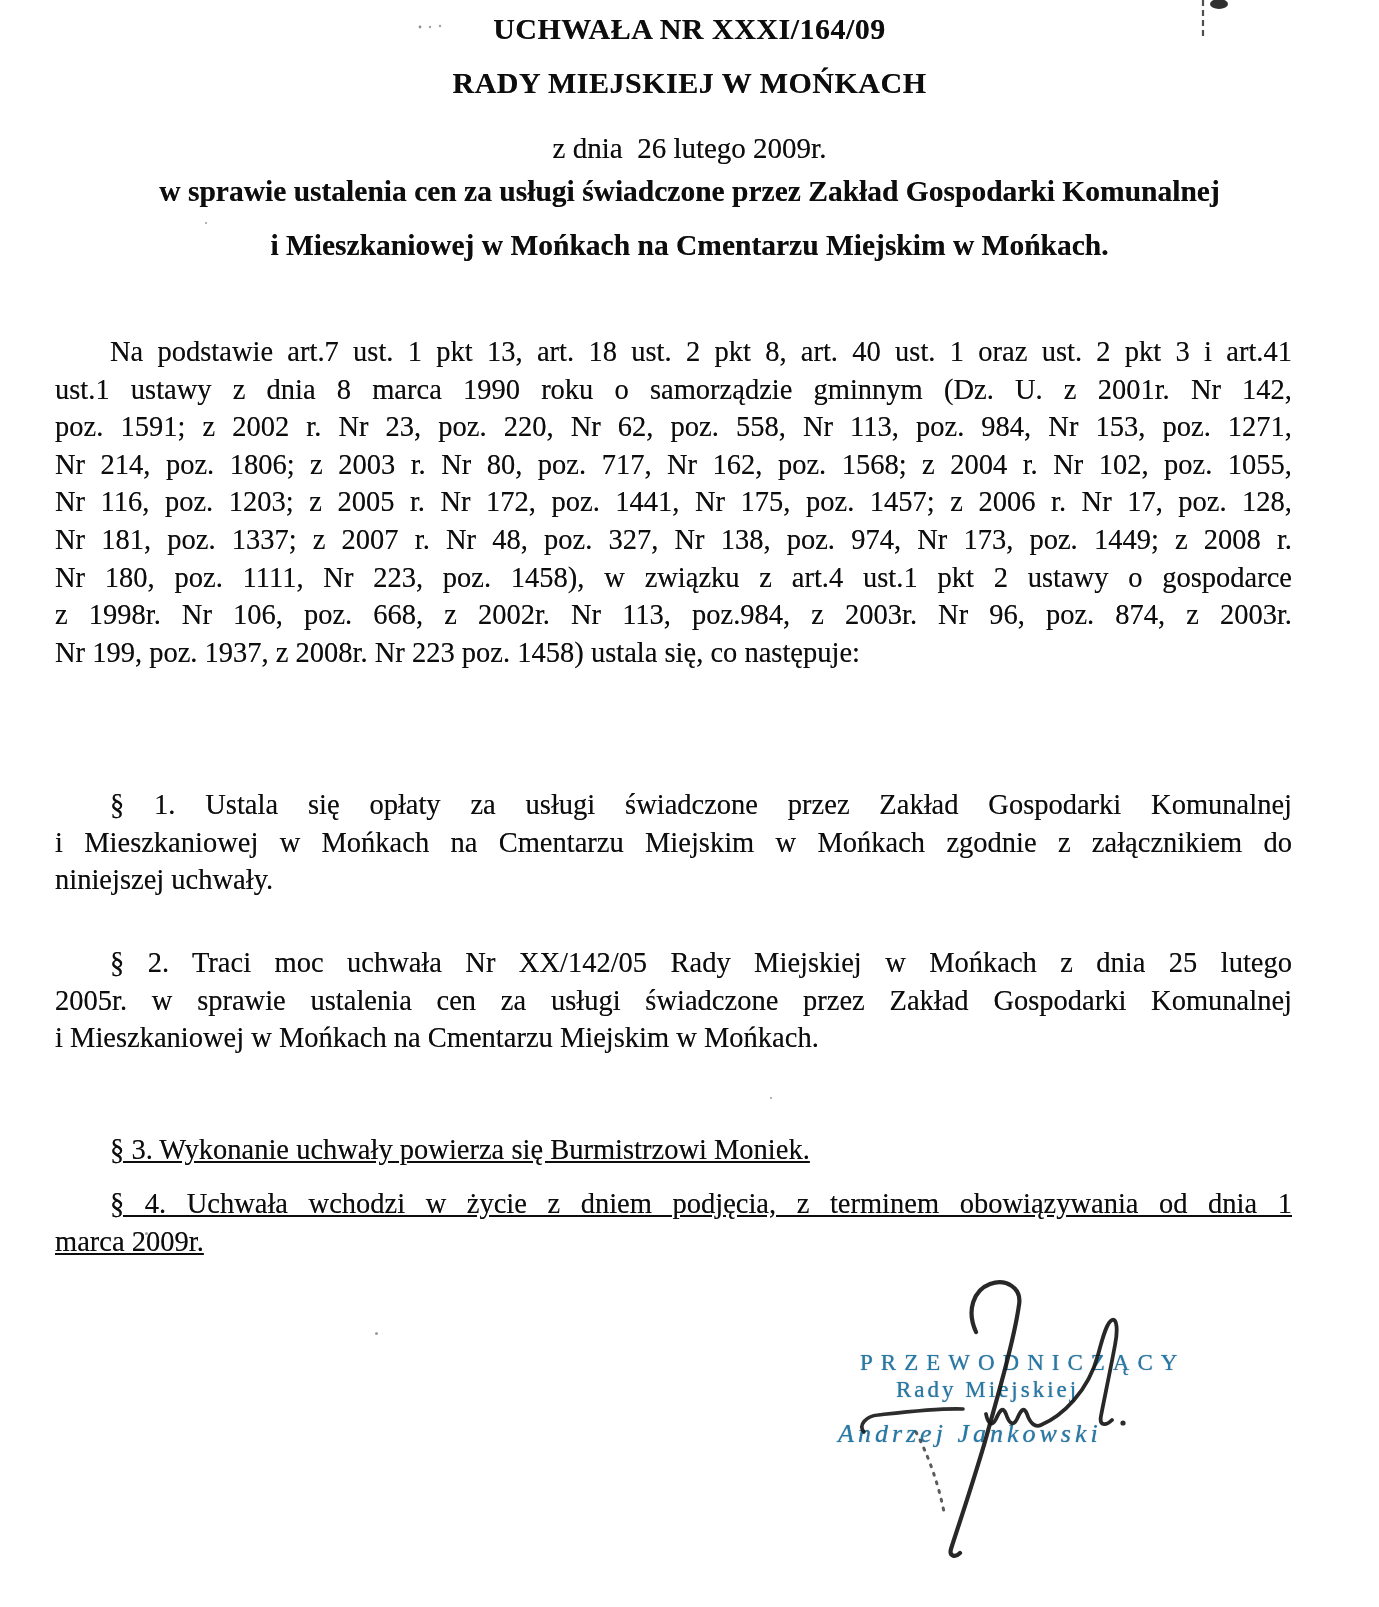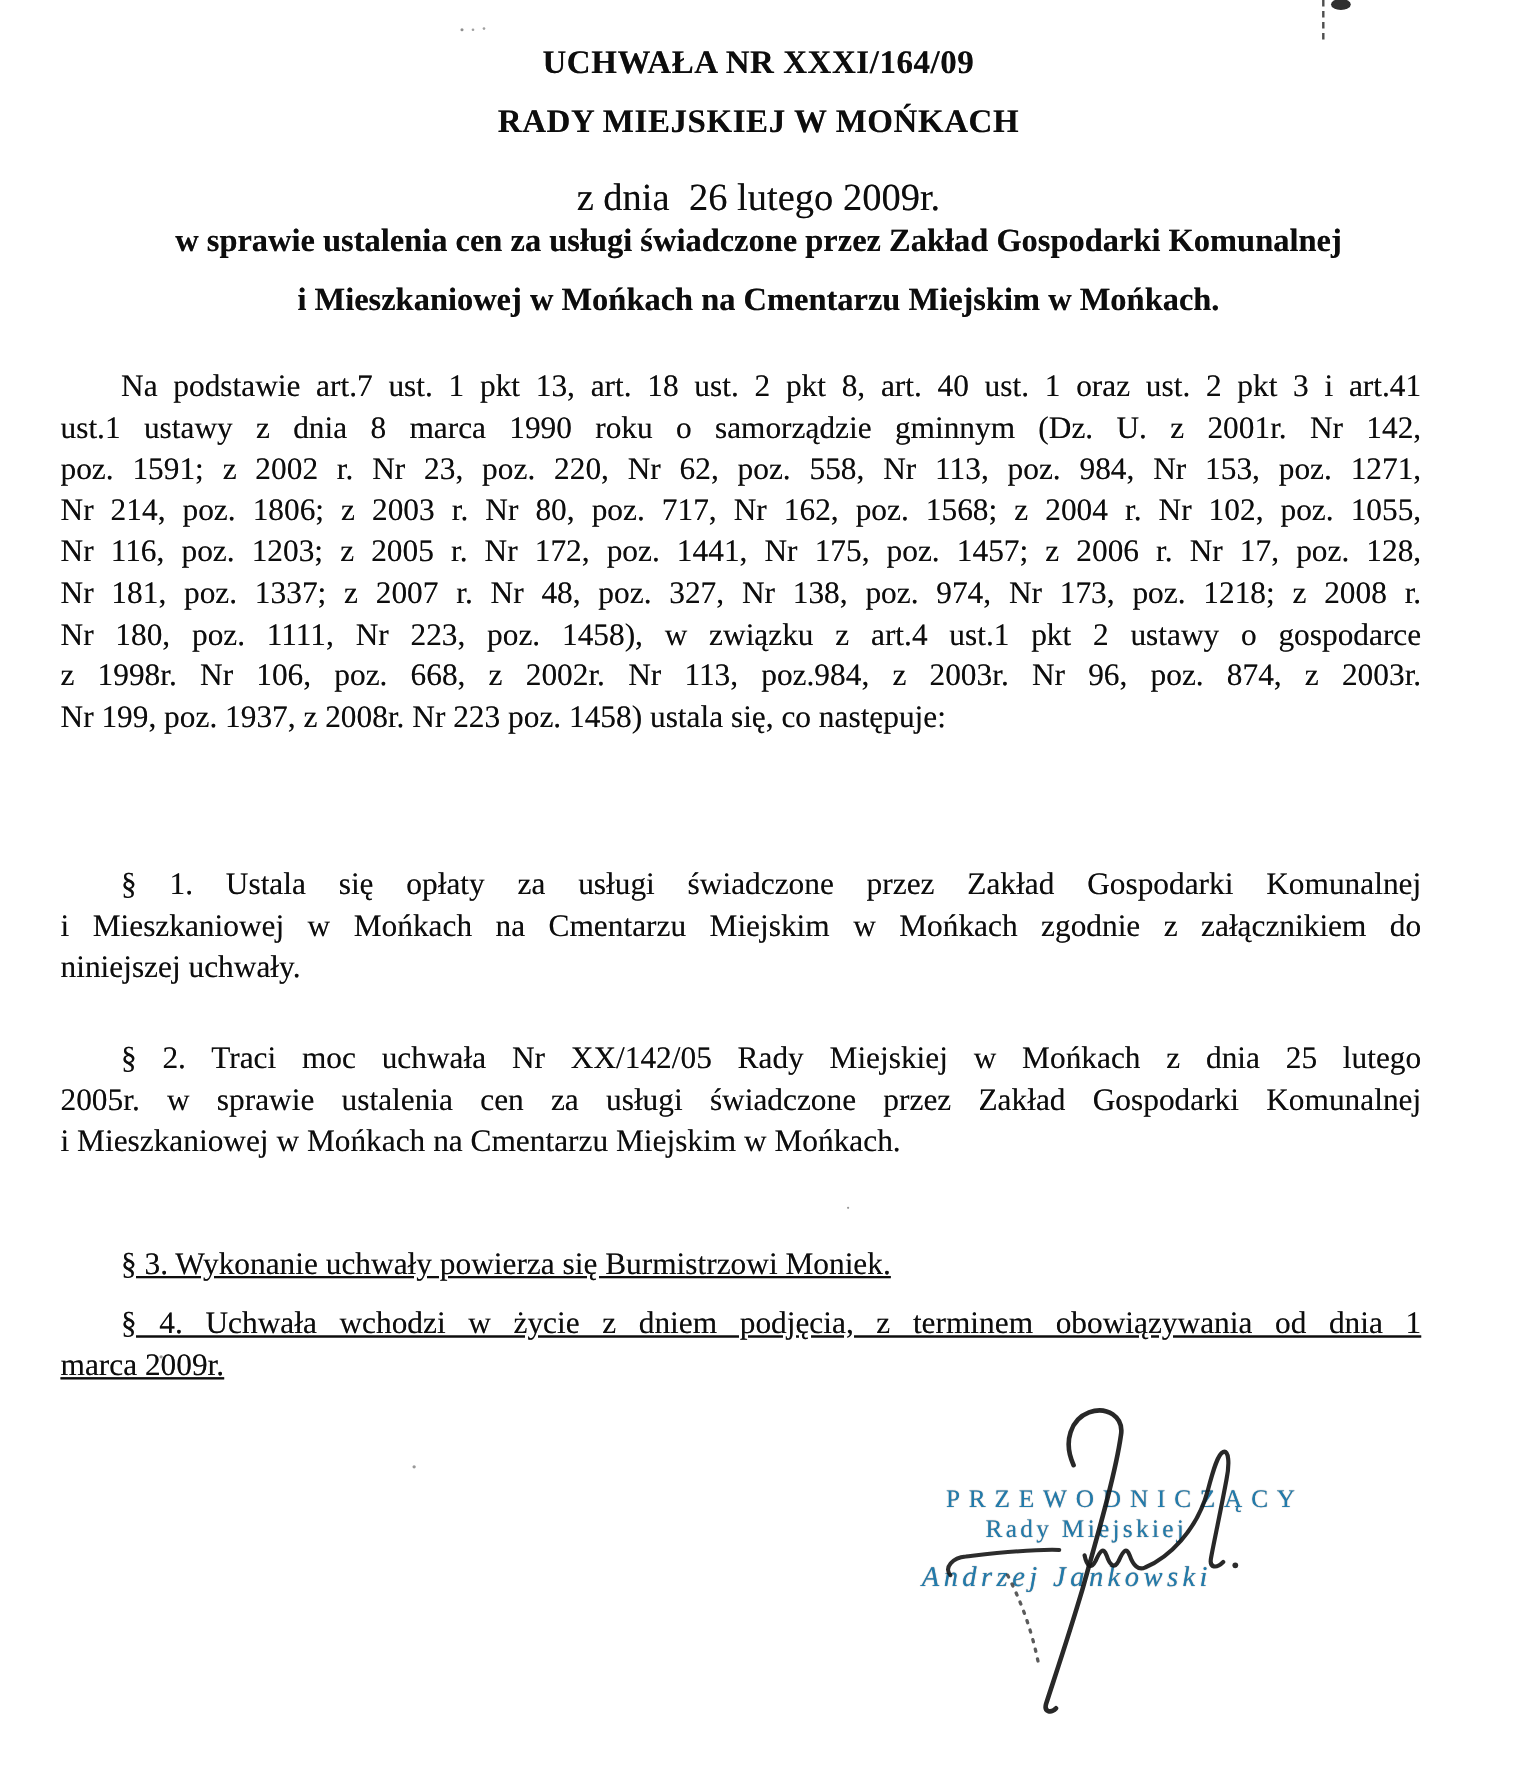--- a/index.html
+++ b/index.html
@@ -11,29 +11,28 @@
     overflow: hidden;
     font-family: "Liberation Serif", "DejaVu Serif", serif;
     color: #0d0d0d;
   }
   .txt { text-shadow: 0 0 0.5px rgba(10,10,10,0.55); }
   .centered {
     position: absolute;
     left: 0;
     width: 100%;
     text-align: center;
-    margin-top: 28px;
   }
   .doc-title {
     font-weight: bold;
     font-size: 30px;
     letter-spacing: 0.5px;
   }
   .doc-date {
-    font-size: 35px;
+    font-size: 29px;
     white-space: pre;
   }
   .doc-subject {
     font-weight: bold;
     font-size: 29.5px;
     line-height: 38px;
   }
   .block {
     position: absolute;
     left: 55px;
@@ -78,21 +77,21 @@
   <div class="centered doc-date txt" style="top: 132px;">z dnia  26 lutego 2009r.</div>
   <div class="centered doc-subject txt" style="top: 172px;">w sprawie ustalenia cen za usługi świadczone przez Zakład Gospodarki Komunalnej</div>
   <div class="centered doc-subject txt" style="top: 226px;">i Mieszkaniowej w Mońkach na Cmentarzu Miejskim w Mońkach.</div>
 
   <div class="block txt" style="top: 285px;">
     <div class="jline first">Na podstawie art.7 ust. 1 pkt 13, art. 18 ust. 2 pkt 8, art. 40 ust. 1 oraz ust. 2 pkt 3 i art.41</div>
     <div class="jline">ust.1 ustawy z dnia 8 marca 1990 roku o samorządzie gminnym (Dz. U. z 2001r. Nr 142,</div>
     <div class="jline">poz. 1591; z 2002 r. Nr 23, poz. 220, Nr 62, poz. 558, Nr 113, poz. 984, Nr 153, poz. 1271,</div>
     <div class="jline">Nr 214, poz. 1806; z 2003 r. Nr 80, poz. 717, Nr 162, poz. 1568; z 2004 r. Nr 102, poz. 1055,</div>
     <div class="jline">Nr 116, poz. 1203; z 2005 r. Nr 172, poz. 1441, Nr 175, poz. 1457; z 2006 r. Nr 17, poz. 128,</div>
-    <div class="jline">Nr 181, poz. 1337; z 2007 r. Nr 48, poz. 327, Nr 138, poz. 974, Nr 173, poz. 1218; z 2008 r.</div>
+    <div class="jline">Nr 181, poz. 1337; z 2007 r. Nr 48, poz. 327, Nr 138, poz. 974, Nr 173, poz. 1449; z 2008 r.</div>
     <div class="jline">Nr 180, poz. 1111, Nr 223, poz. 1458), w związku z art.4 ust.1 pkt 2 ustawy o gospodarce</div>
     <div class="jline">z 1998r. Nr 106, poz. 668, z 2002r. Nr 113, poz.984, z 2003r. Nr 96, poz. 874, z 2003r.</div>
     <div class="lline">Nr 199, poz. 1937, z 2008r. Nr 223 poz. 1458) ustala się, co następuje:</div>
   </div>
 
   <div class="block txt" style="top: 738px;">
     <div class="jline first">§ 1. Ustala się opłaty za usługi świadczone przez Zakład Gospodarki Komunalnej</div>
     <div class="jline">i Mieszkaniowej w Mońkach na Cmentarzu Miejskim w Mońkach zgodnie z załącznikiem do</div>
     <div class="lline">niniejszej uchwały.</div>
   </div>

